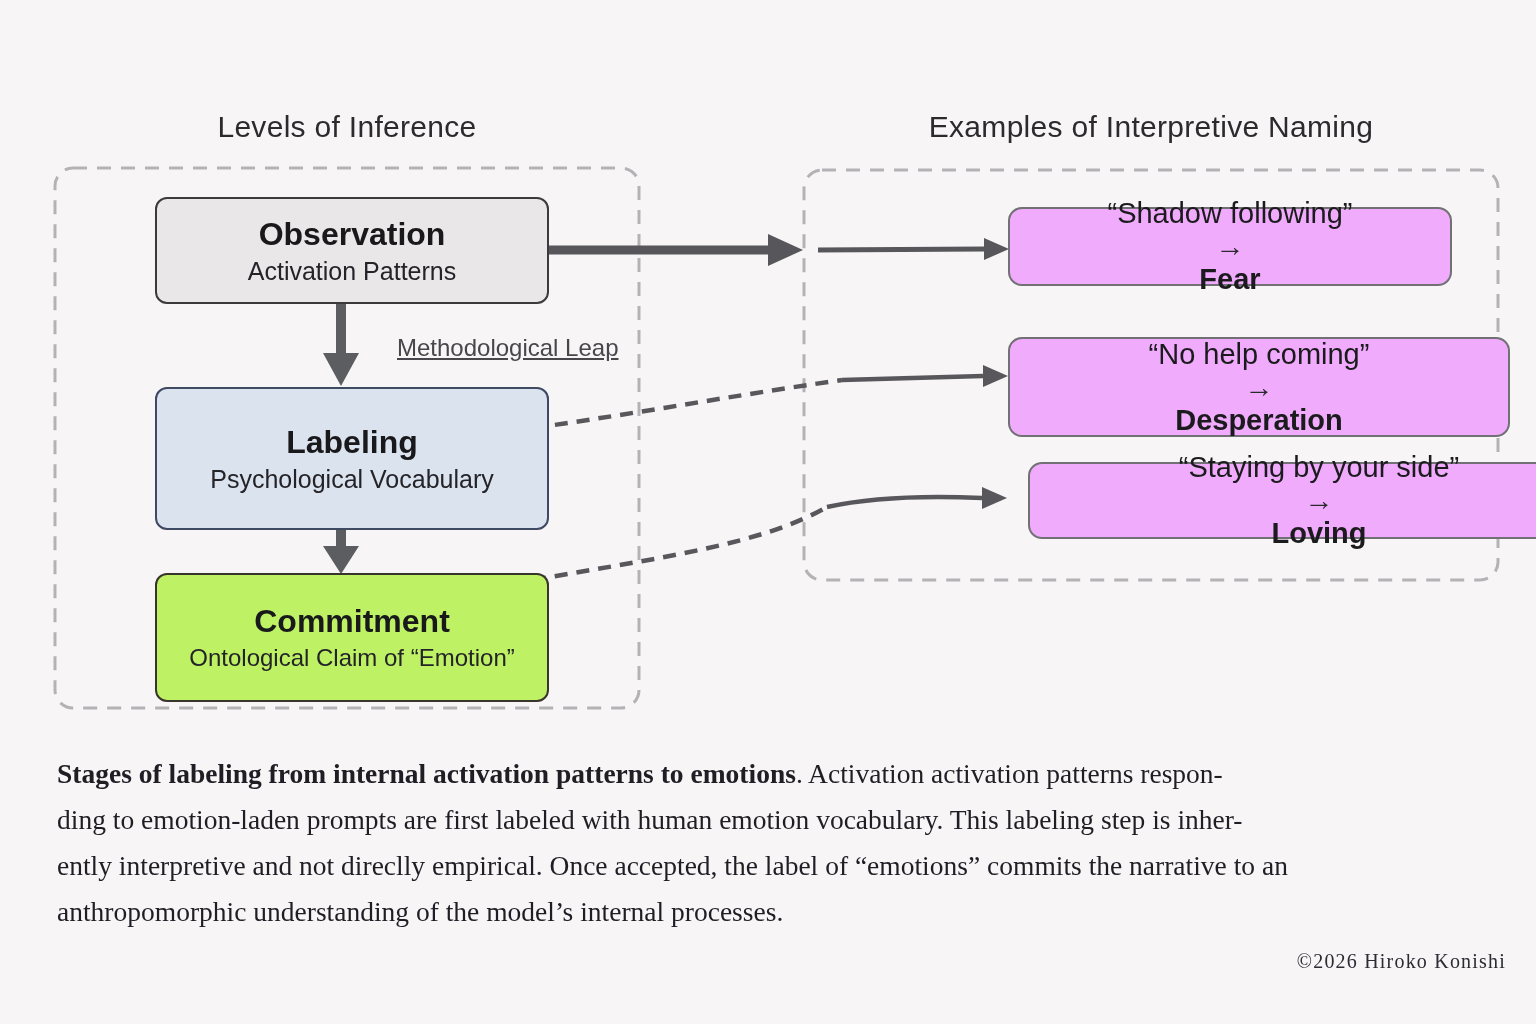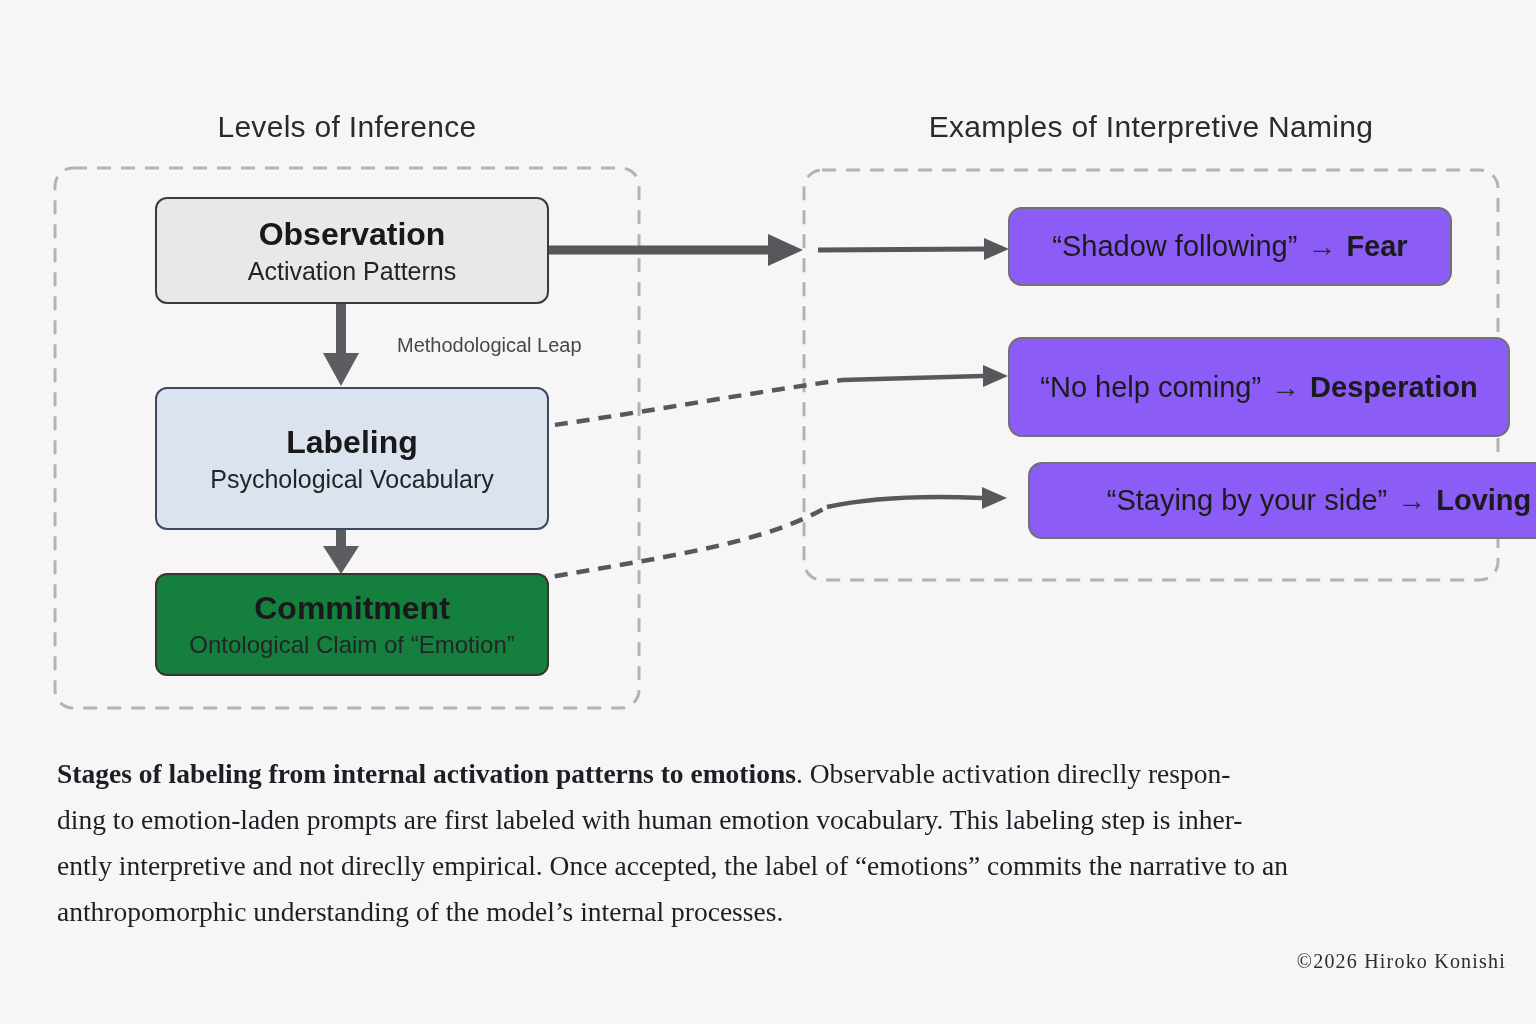--- a/index.html
+++ b/index.html
@@ -30,35 +30,36 @@
     display:flex;flex-direction:column;
     align-items:center;justify-content:center;
     box-sizing:border-box;
     text-align:center;
     margin-left:17px;
   }
   .node .node-title{font-size:32px;font-weight:700;line-height:38px;color:#19191b;}
   .node .node-sub{font-size:25px;line-height:30px;color:#242428;margin-top:3px;}
   .node.obs{left:138px;top:197px;width:394px;height:107px;background:#e9e7e8;border:2.5px solid #3b3b3d;}
   .node.lab{left:138px;top:387px;width:394px;height:143px;background:#dbe3ef;border:2.5px solid #3e4a61;}
-  .node.com{left:138px;top:573px;width:394px;height:103px;background:#15803d;border:2.5px solid #39342c;text-align:right;}
+  .node.com{left:138px;top:573px;width:394px;height:129px;background:#bef264;border:2.5px solid #39342c;text-align:right;}
   .node.com .node-sub{font-size:24px;}
   .leap{
     position:absolute;left:397px;top:334px;
-    font-size:20px;color:#47474b;white-space:nowrap;
+    font-size:24px;color:#47474b;white-space:nowrap;text-decoration:underline;
   }
   .ex{
     position:absolute;
-    background:#8b5cf6;
+    background:#f0abfc;
     border:2.5px solid #717175;
     border-radius:14px;
     box-sizing:border-box;
     display:flex;align-items:center;justify-content:center;
     font-size:29px;color:#1b1b1d;
     white-space:nowrap;
+    flex-direction:column;
   }
   .ex .arrow-char{margin:0 10px;font-weight:400;color:#2a2a2c;}
   .ex .emotion{font-weight:700;}
   .ex.ex1{left:1008px;top:207px;width:444px;height:79px;}
   .ex.ex2{left:1008px;top:337px;width:502px;height:100px;}
   .ex.ex3{left:1008px;top:462px;width:582px;height:77px;margin-left:20px;}
   .caption{
     position:absolute;left:57px;top:751px;width:1440px;
     font-family:"Liberation Serif", serif;
     font-size:27.5px;line-height:46px;color:#1e1e24;
@@ -133,21 +134,21 @@
     <span class="emotion">Desperation</span>
   </div>
 
   <div class="ex ex3">
     <span>“Staying by your side”</span>
     <span class="arrow-char">→</span>
     <span class="emotion">Loving</span>
   </div>
 
   <div class="caption">
-    <div class="cap-line"><b>Stages of labeling from internal activation patterns to emotions</b><span>. Observable activation direclly respon-</span></div>
+    <div class="cap-line"><b>Stages of labeling from internal activation patterns to emotions</b><span>. Activation activation patterns respon-</span></div>
     <div class="cap-line">ding to emotion-laden prompts are first labeled with human emotion vocabulary. This labeling step is inher-</div>
     <div class="cap-line">ently interpretive and not direclly empirical. Once accepted, the label of “emotions” commits the narrative to an</div>
     <div class="cap-line">anthropomorphic understanding of the model’s internal processes.</div>
   </div>
 
   <div class="copyright">©2026 Hiroko Konishi</div>
 
 </div>
 
 </body></html>

